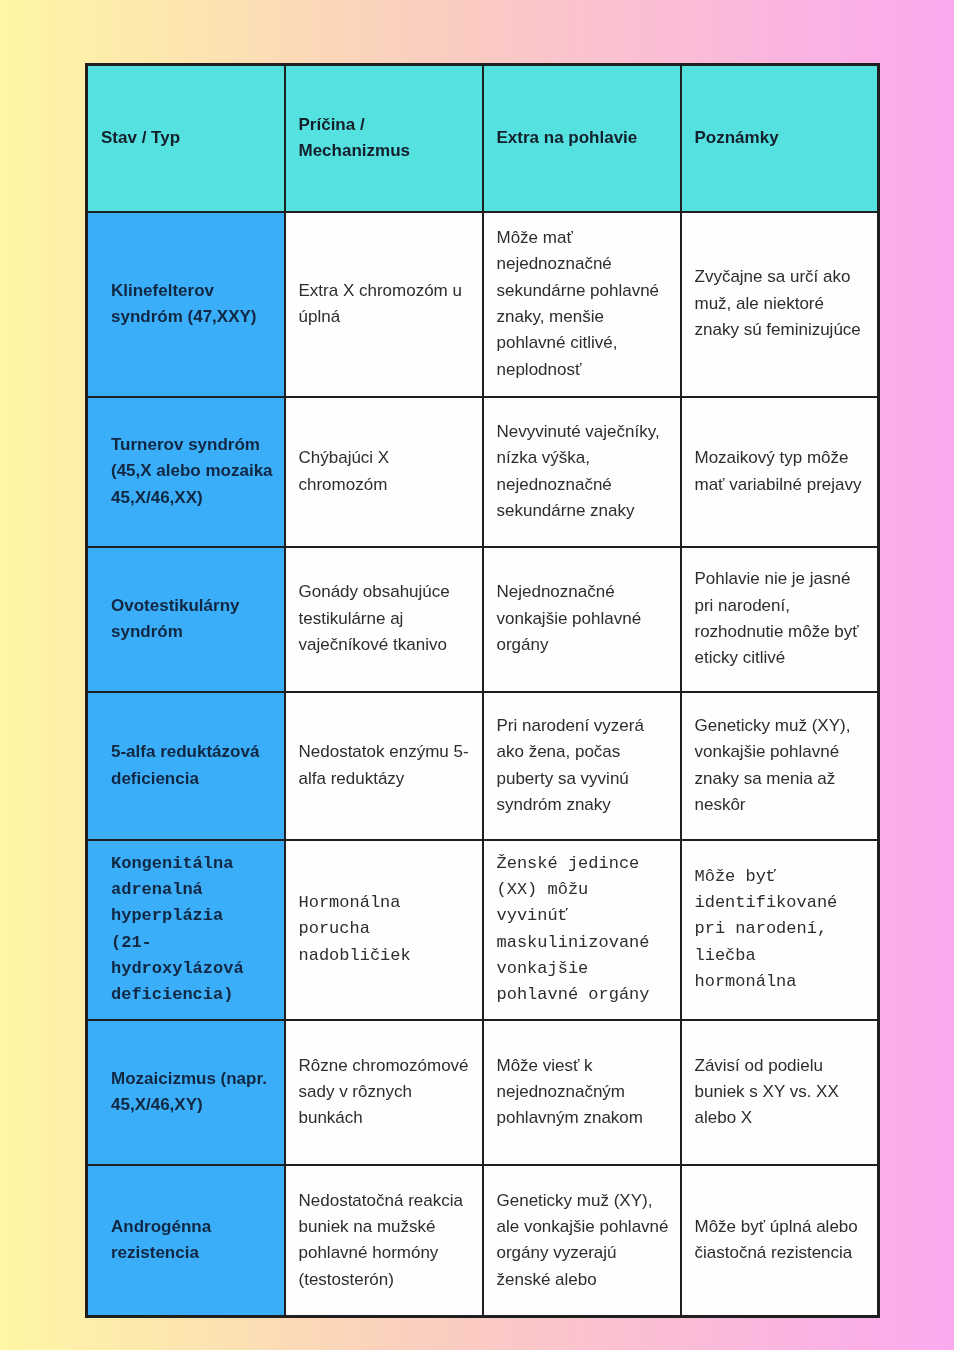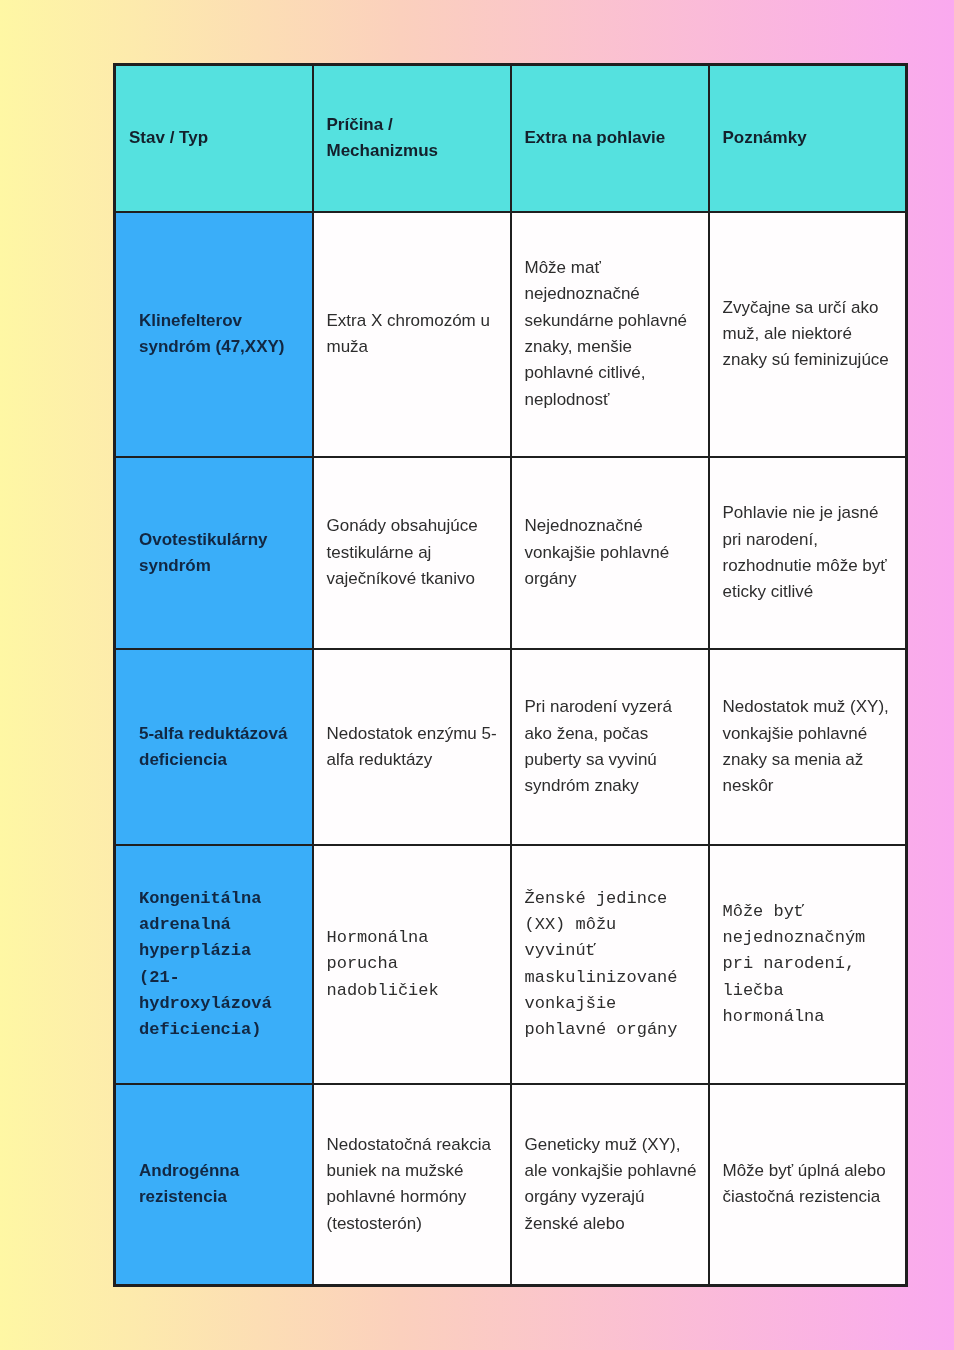--- a/index.html
+++ b/index.html
@@ -6,21 +6,21 @@
   .page{
     position:relative;
     width:954px;
     height:1350px;
     overflow:hidden;
     background:linear-gradient(90deg,#fef7a4 0%,#fbd0bd 42%,#faa9ef 100%);
     font-family:"Liberation Sans", sans-serif;
   }
   table.dsd{
     position:absolute;
-    left:113px;
+    left:85px;
     top:63px;
     width:795px;
     height:1224px;
     border-collapse:collapse;
     table-layout:fixed;
     background:#ffffff;
   }
   table.dsd col{width:25%;}
   table.dsd th, table.dsd td{
     border:2px solid #1f1f1f;
@@ -64,41 +64,53 @@
       <tr style="height:147px;">
         <th>Stav / Typ</th>
         <th>Príčina / Mechanizmus</th>
         <th>Extra na pohlavie</th>
         <th>Poznámky</th>
       </tr>
     </thead>
     <tbody>
       <tr style="height:185px;">
         <th class="rowlabel">Klinefelterov syndróm (47,XXY)</th>
-        <td>Extra X chromozóm u muža</td>
+        <td>Extra X chromozóm u úplná</td>
         <td>Môže mať nejednoznačné sekundárne pohlavné znaky, menšie pohlavné citlivé, neplodnosť</td>
         <td>Zvyčajne sa určí ako muž, ale niektoré znaky sú feminizujúce</td>
+      </tr>
+      <tr style="height:150px;">
+        <th class="rowlabel">Turnerov syndróm (45,X alebo mozaika 45,X/46,XX)</th>
+        <td>Chýbajúci X chromozóm</td>
+        <td>Nevyvinuté vaječníky, nízka výška, nejednoznačné sekundárne znaky</td>
+        <td>Mozaikový typ môže mať variabilné prejavy</td>
       </tr>
       <tr style="height:145px;">
         <th class="rowlabel">Ovotestikulárny syndróm</th>
         <td>Gonády obsahujúce testikulárne aj vaječníkové tkanivo</td>
         <td>Nejednoznačné vonkajšie pohlavné orgány</td>
         <td>Pohlavie nie je jasné pri narodení, rozhodnutie môže byť eticky citlivé</td>
       </tr>
       <tr style="height:148px;">
         <th class="rowlabel">5-alfa reduktázová deficiencia</th>
         <td>Nedostatok enzýmu 5-alfa reduktázy</td>
         <td>Pri narodení vyzerá ako žena, počas puberty sa vyvinú syndróm znaky</td>
-        <td>Nedostatok muž (XY), vonkajšie pohlavné znaky sa menia až neskôr</td>
+        <td>Geneticky muž (XY), vonkajšie pohlavné znaky sa menia až neskôr</td>
       </tr>
       <tr style="height:152px;font-family:Liberation Mono, monospace;">
         <th class="rowlabel">Kongenitálna adrenalná hyperplázia (21-hydroxylázová deficiencia)</th>
         <td>Hormonálna porucha nadobličiek</td>
         <td>Ženské jedince (XX) môžu vyvinúť maskulinizované vonkajšie pohlavné orgány</td>
-        <td>Môže byť nejednoznačným pri narodení, liečba hormonálna</td>
+        <td>Môže byť identifikované pri narodení, liečba hormonálna</td>
+      </tr>
+      <tr style="height:145px;">
+        <th class="rowlabel">Mozaicizmus (napr. 45,X/46,XY)</th>
+        <td>Rôzne chromozómové sady v rôznych bunkách</td>
+        <td>Môže viesť k nejednoznačným pohlavným znakom</td>
+        <td>Závisí od podielu buniek s XY vs. XX alebo X</td>
       </tr>
       <tr style="height:152px;">
         <th class="rowlabel">Androgénna rezistencia</th>
         <td>Nedostatočná reakcia buniek na mužské pohlavné hormóny (testosterón)</td>
         <td>Geneticky muž (XY), ale vonkajšie pohlavné orgány vyzerajú ženské alebo</td>
         <td>Môže byť úplná alebo čiastočná rezistencia</td>
       </tr>
     </tbody>
   </table>
 </div>

